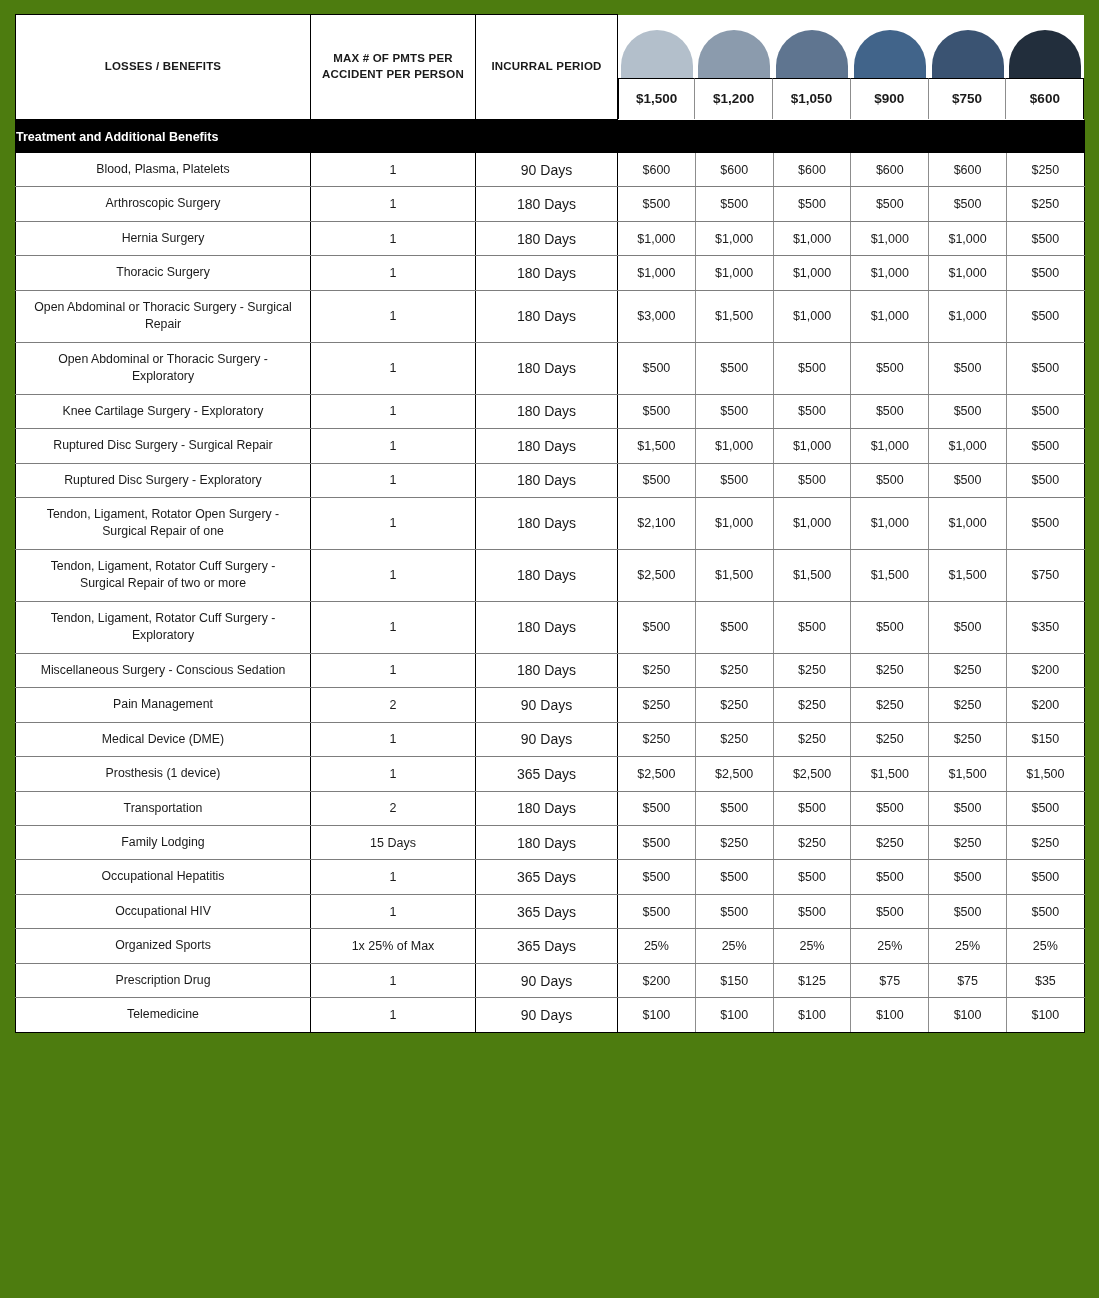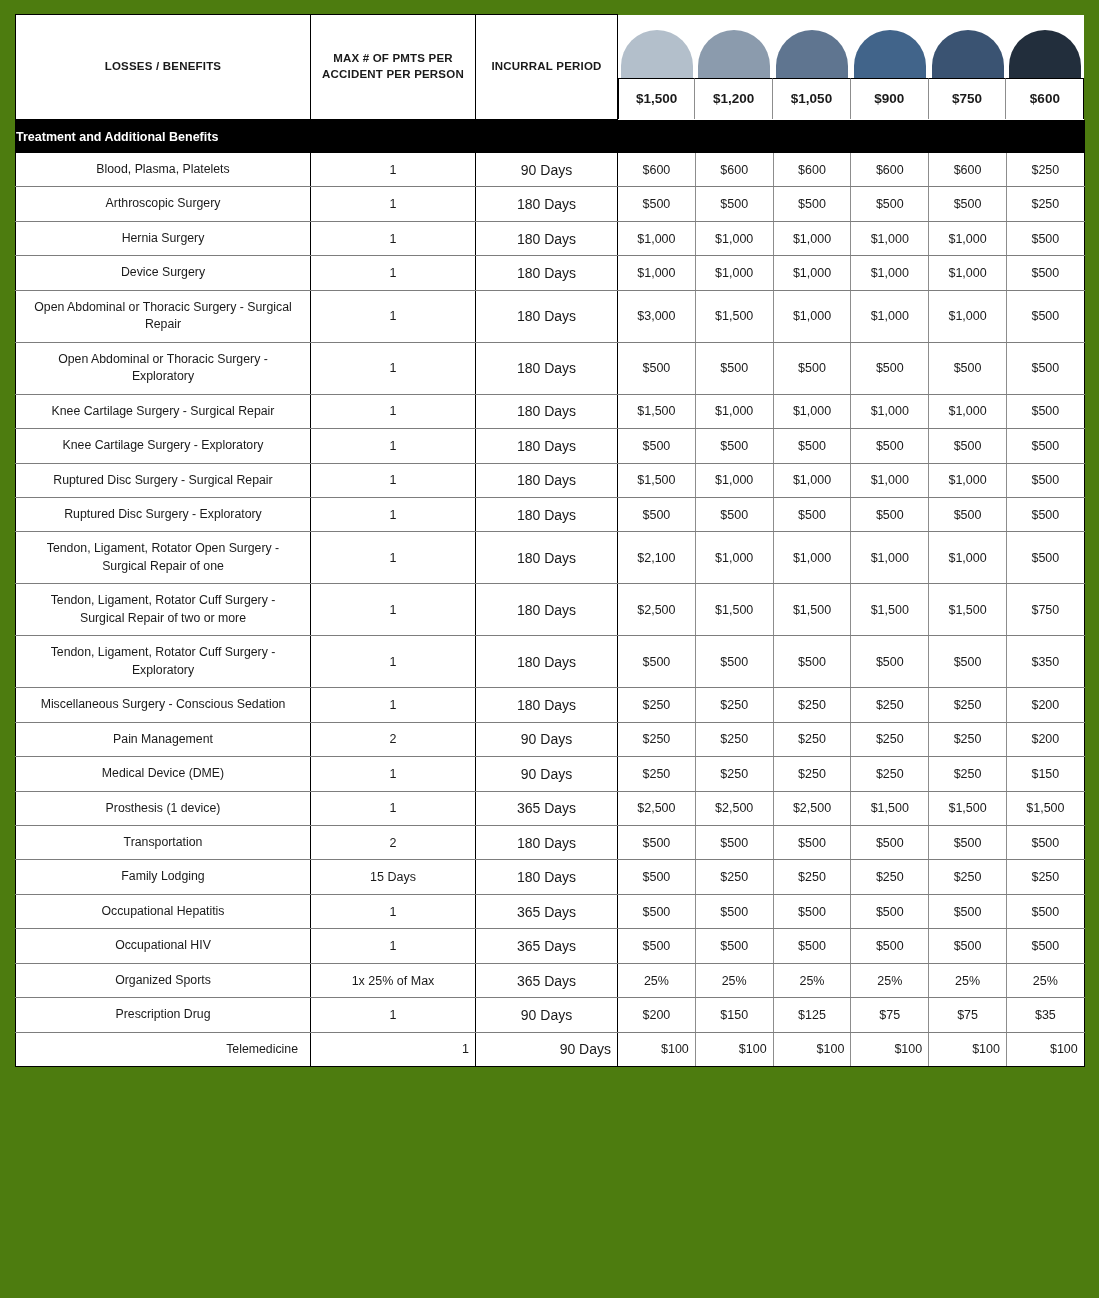--- a/index.html
+++ b/index.html
@@ -139,21 +139,20 @@
   }
   tbody tr.data-row td.cell-price {
     font-weight: normal;
     font-size: 12.5px;
   }
   tbody tr.data-row td.cell-price.last {
     border-right: 1.6px solid #000000;
   }
   tbody tr.data-row:last-child td {
     border-bottom: 1.6px solid #000000;
-    text-align: right;
   }
   tbody tr.data-row.first-data td {
     border-top: none;
   }
 </style>
 </head>
 <body>
 
 <div class="sheet">
   <table class="benefits">
@@ -258,21 +257,21 @@
           <td class="cell-max">1</td>
           <td class="cell-period">180 Days</td>
           <td class="cell-price">$1,000</td>
           <td class="cell-price">$1,000</td>
           <td class="cell-price">$1,000</td>
           <td class="cell-price">$1,000</td>
           <td class="cell-price">$1,000</td>
           <td class="cell-price last">$500</td>
         </tr>
         <tr class="data-row">
-          <td class="cell-label">Device Surgery</td>
+          <td class="cell-label">Thoracic Surgery</td>
           <td class="cell-max">1</td>
           <td class="cell-period">180 Days</td>
           <td class="cell-price">$1,000</td>
           <td class="cell-price">$1,000</td>
           <td class="cell-price">$1,000</td>
           <td class="cell-price">$1,000</td>
           <td class="cell-price">$1,000</td>
           <td class="cell-price last">$500</td>
         </tr>
         <tr class="data-row">
@@ -288,31 +287,20 @@
         </tr>
         <tr class="data-row">
           <td class="cell-label">Open Abdominal or Thoracic Surgery - Exploratory</td>
           <td class="cell-max">1</td>
           <td class="cell-period">180 Days</td>
           <td class="cell-price">$500</td>
           <td class="cell-price">$500</td>
           <td class="cell-price">$500</td>
           <td class="cell-price">$500</td>
           <td class="cell-price">$500</td>
-          <td class="cell-price last">$500</td>
-        </tr>
-        <tr class="data-row">
-          <td class="cell-label">Knee Cartilage Surgery - Surgical Repair</td>
-          <td class="cell-max">1</td>
-          <td class="cell-period">180 Days</td>
-          <td class="cell-price">$1,500</td>
-          <td class="cell-price">$1,000</td>
-          <td class="cell-price">$1,000</td>
-          <td class="cell-price">$1,000</td>
-          <td class="cell-price">$1,000</td>
           <td class="cell-price last">$500</td>
         </tr>
         <tr class="data-row">
           <td class="cell-label">Knee Cartilage Surgery - Exploratory</td>
           <td class="cell-max">1</td>
           <td class="cell-period">180 Days</td>
           <td class="cell-price">$500</td>
           <td class="cell-price">$500</td>
           <td class="cell-price">$500</td>
           <td class="cell-price">$500</td>

